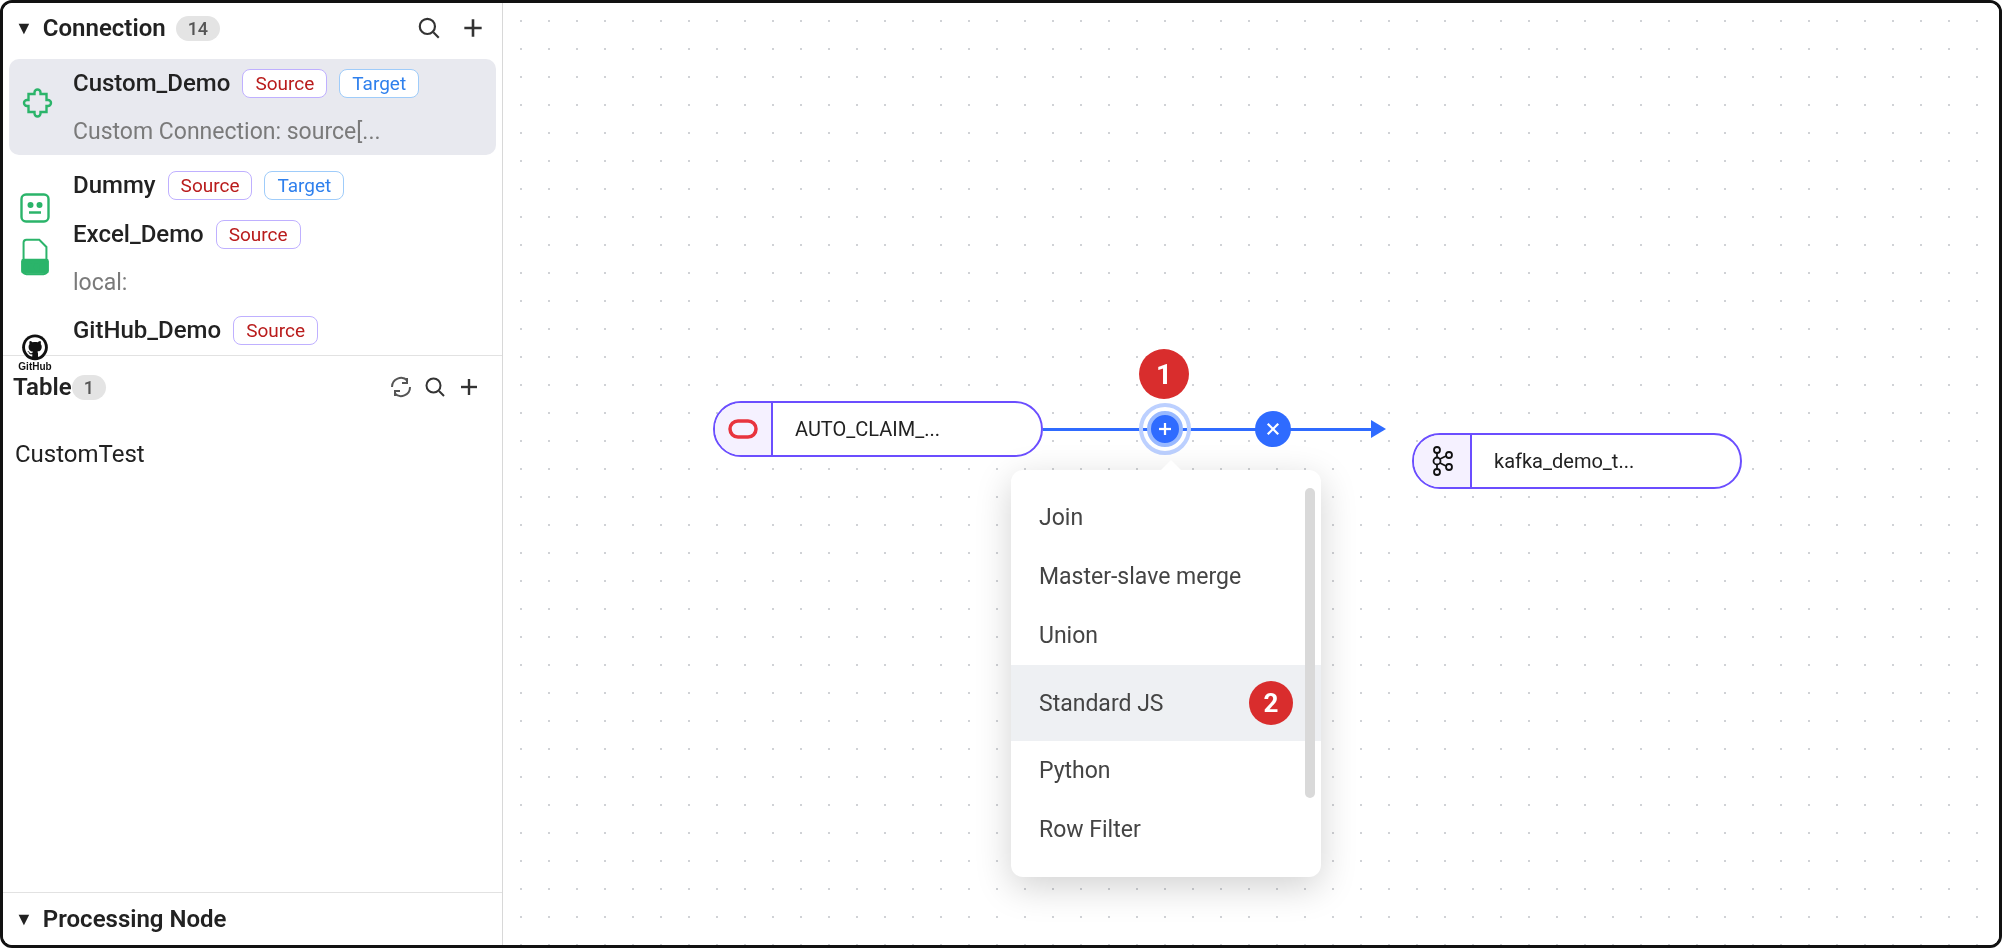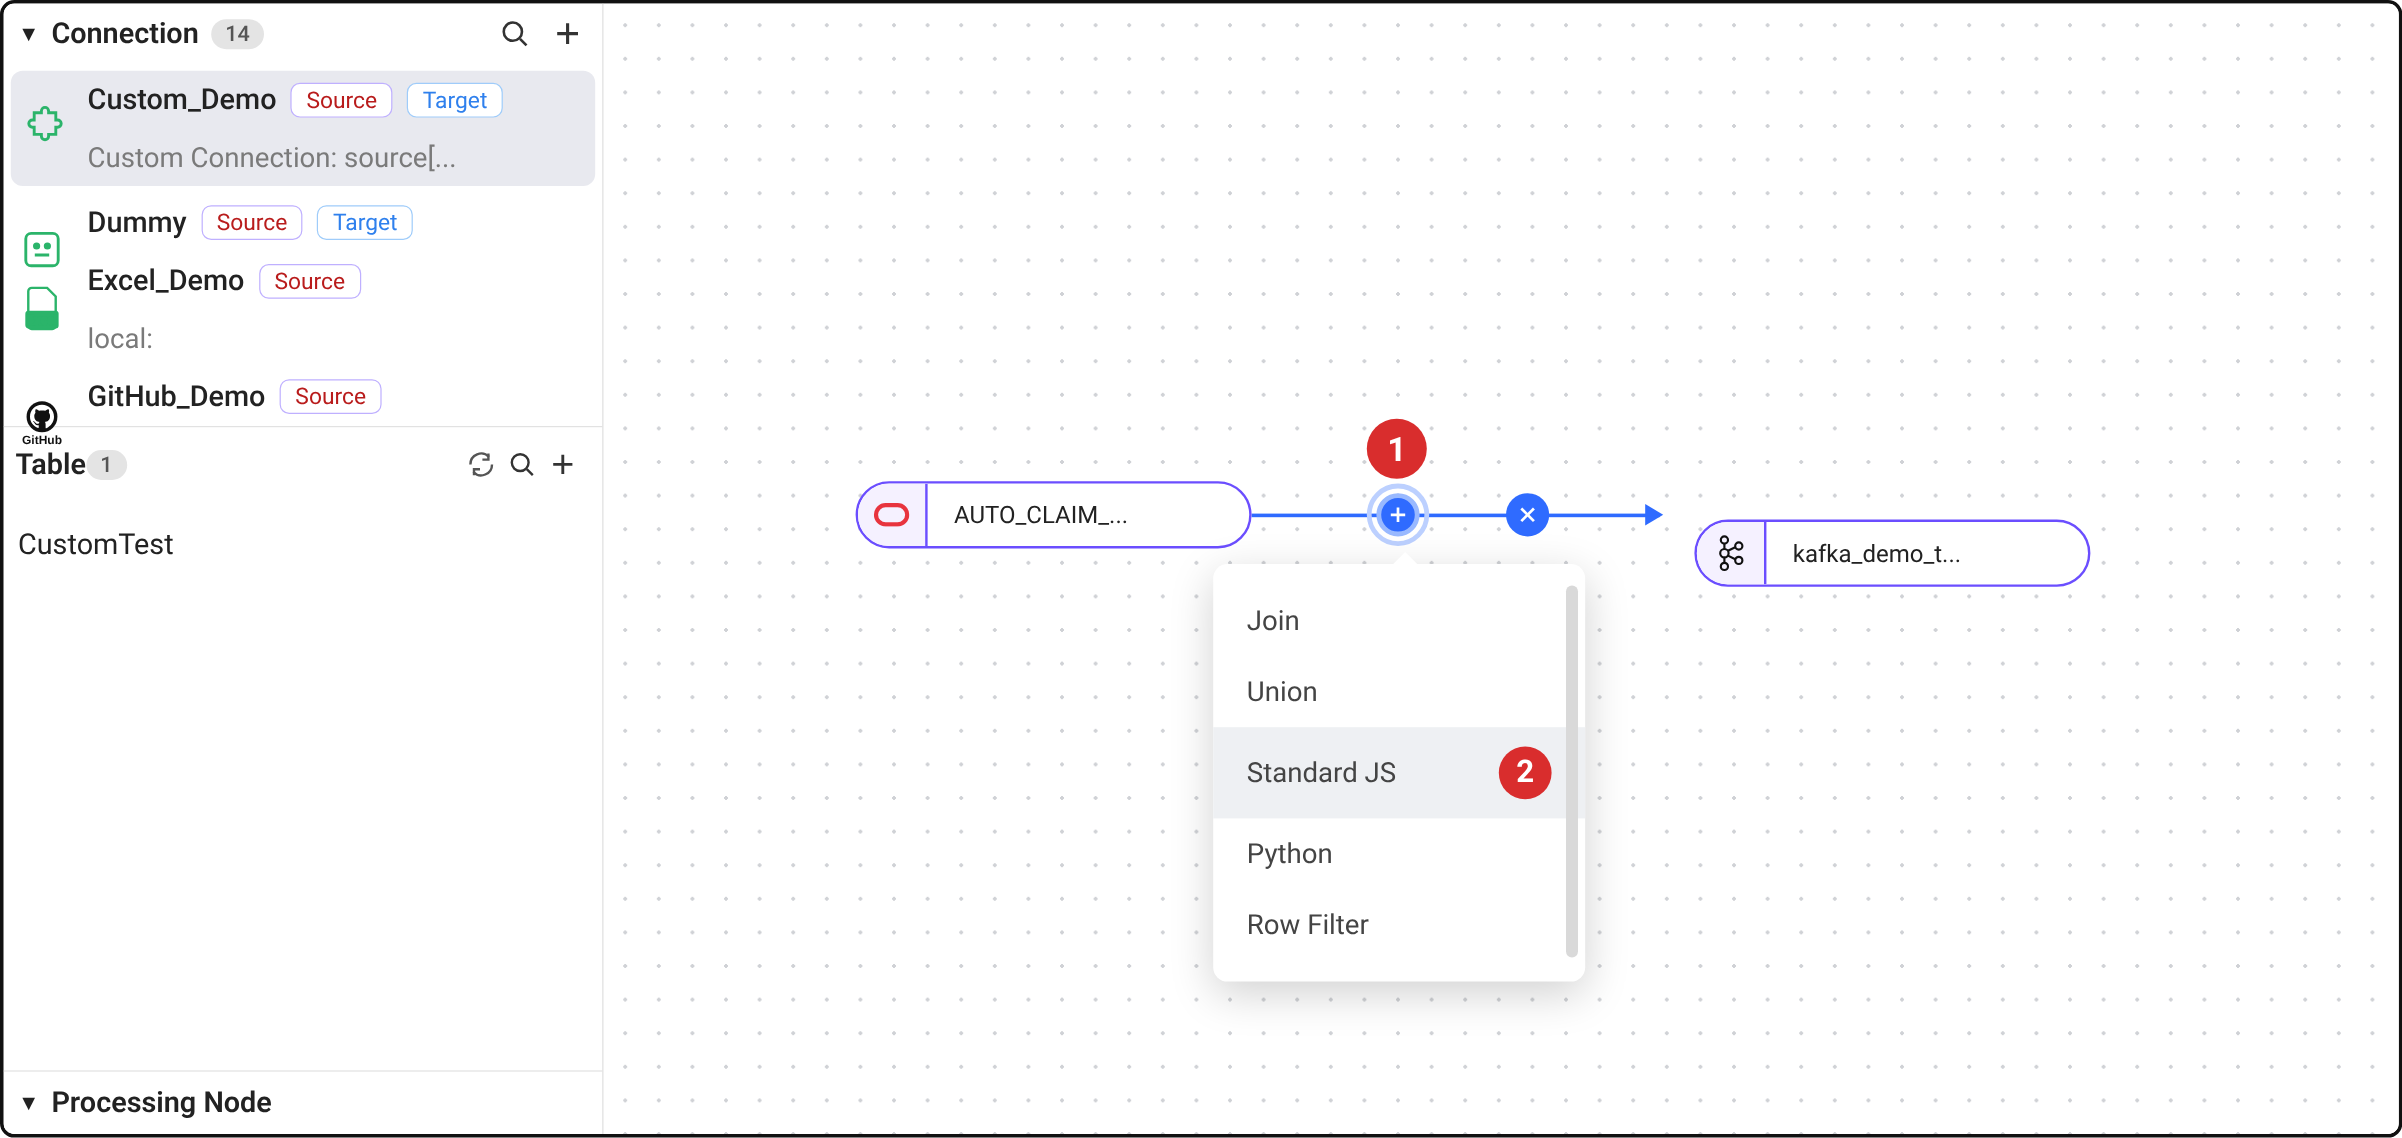--- a/index.html
+++ b/index.html
@@ -399,20 +399,23 @@
     </div>
 
     <div class="anno" style="left:636px; top:346px;">1</div>
 
     <div class="popover" style="left:508px; top:467px;">
       <div class="scroll-ind"></div>
       <div class="pop-item">
           <span>Join</span>
         </div>
       <div class="pop-item">
+          <span>Master-slave merge</span>
+        </div>
+      <div class="pop-item">
           <span>Union</span>
         </div>
       <div class="pop-item hovered">
         <span>Standard JS</span>
         <span class="anno" style="position:static; width:44px; height:44px; font-size:26px;">2</span>
       </div>
       <div class="pop-item">
           <span>Python</span>
         </div>
       <div class="pop-item">

